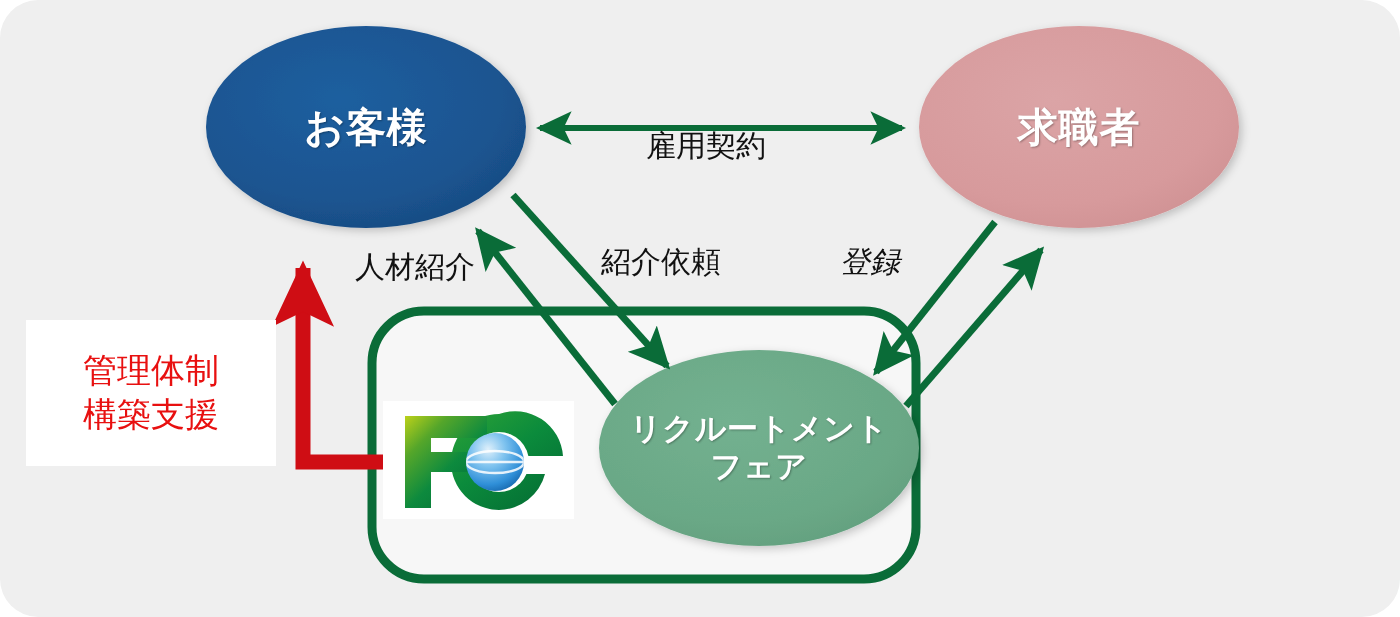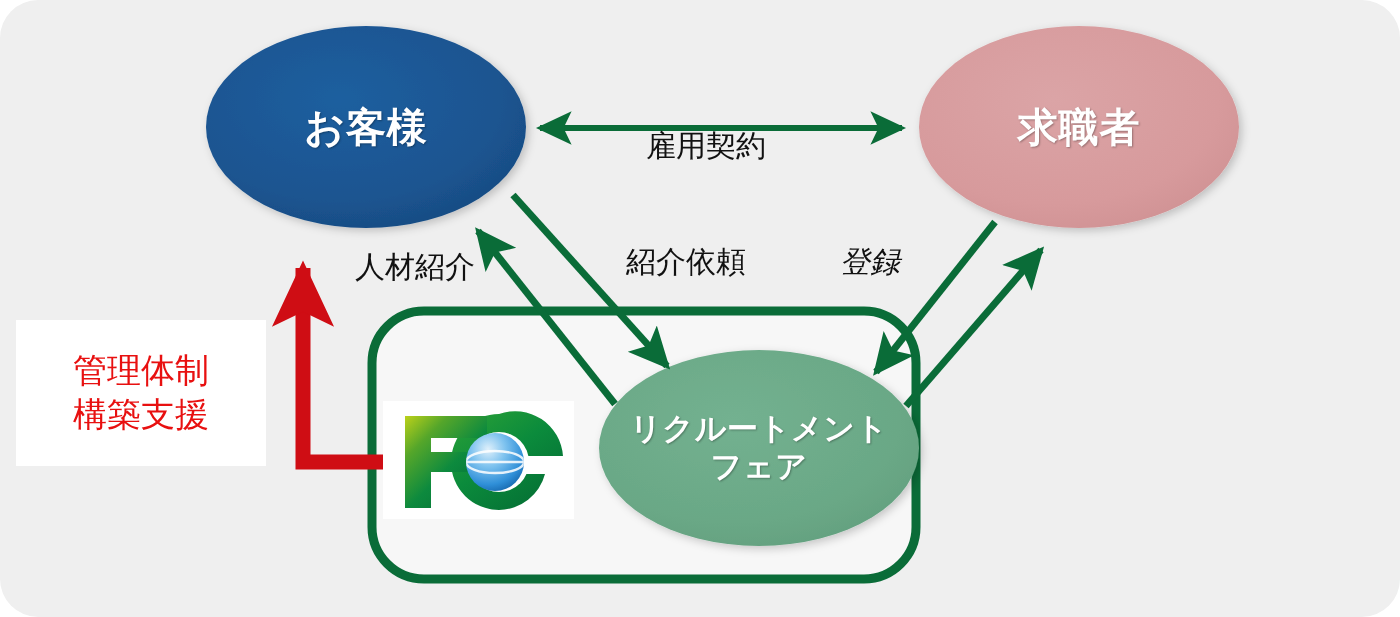--- a/index.html
+++ b/index.html
@@ -47,21 +47,21 @@
   .edge-label {
     position: absolute;
     color: #111111;
     font-size: 30px;
     white-space: nowrap;
     font-weight: 400;
   }
 
   #support-box {
     position: absolute;
-    left: 16px;
+    left: 26px;
     top: 320px;
     width: 250px;
     height: 146px;
     background: #ffffff;
     display: flex;
     align-items: center;
     justify-content: center;
   }
   #support-text {
     color: #e81010;
@@ -146,21 +146,21 @@
 
   <div class="node-label" id="fair-label" style="left:599px; top:350px; width:320px; height:196px; flex-direction:column;">
     <span>リクルートメント</span>
     <span>フェア</span>
   </div>
 
   <div class="edge-label" style="left:646px; top:78px;margin-top:48px;">雇用契約</div>
 
   <div class="edge-label" style="left:327px; top:247px;margin-left:28px;">人材紹介</div>
 
-  <div class="edge-label" style="left:626px; top:242px;">紹介依頼</div>
+  <div class="edge-label" style="left:601px; top:242px;">紹介依頼</div>
 
   <div class="edge-label" style="left:840px; top:242px;font-style:italic;">登録</div>
 
 
   <div id="support-box">
     <div id="support-text">
       <div>管理体制</div>
       <div>構築支援</div>
     </div>
   </div>

